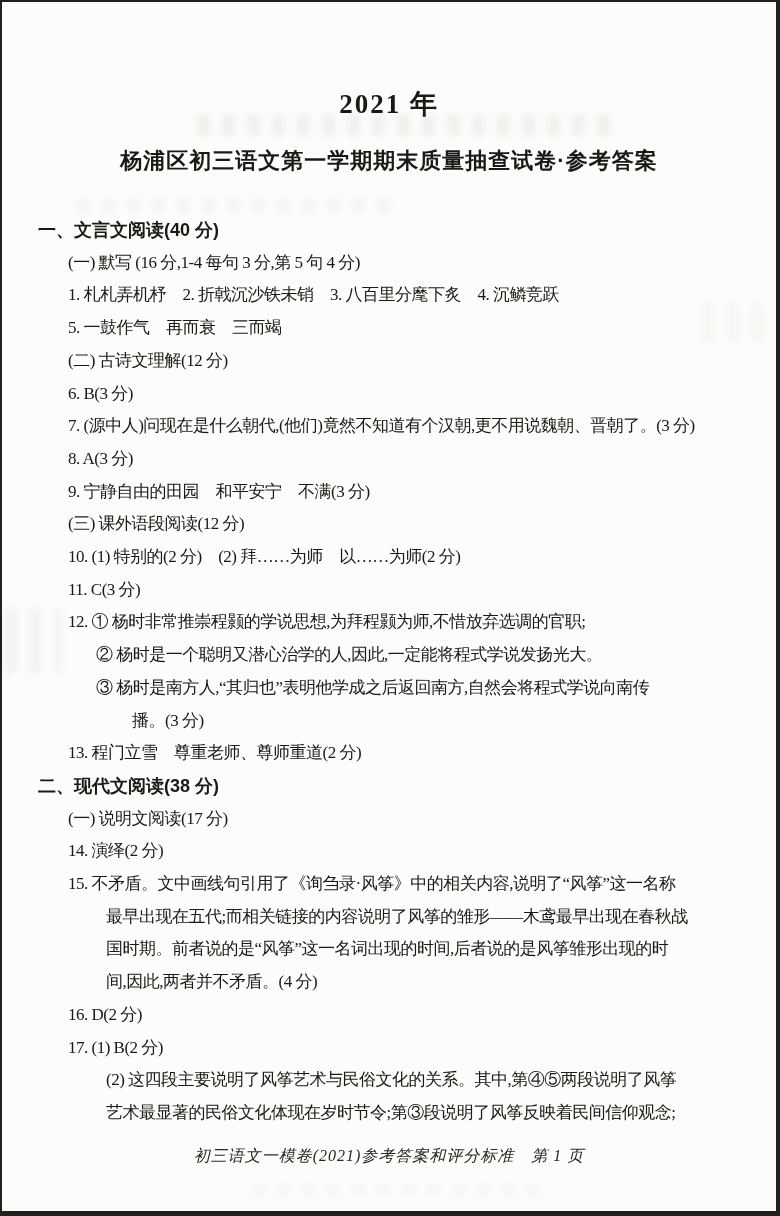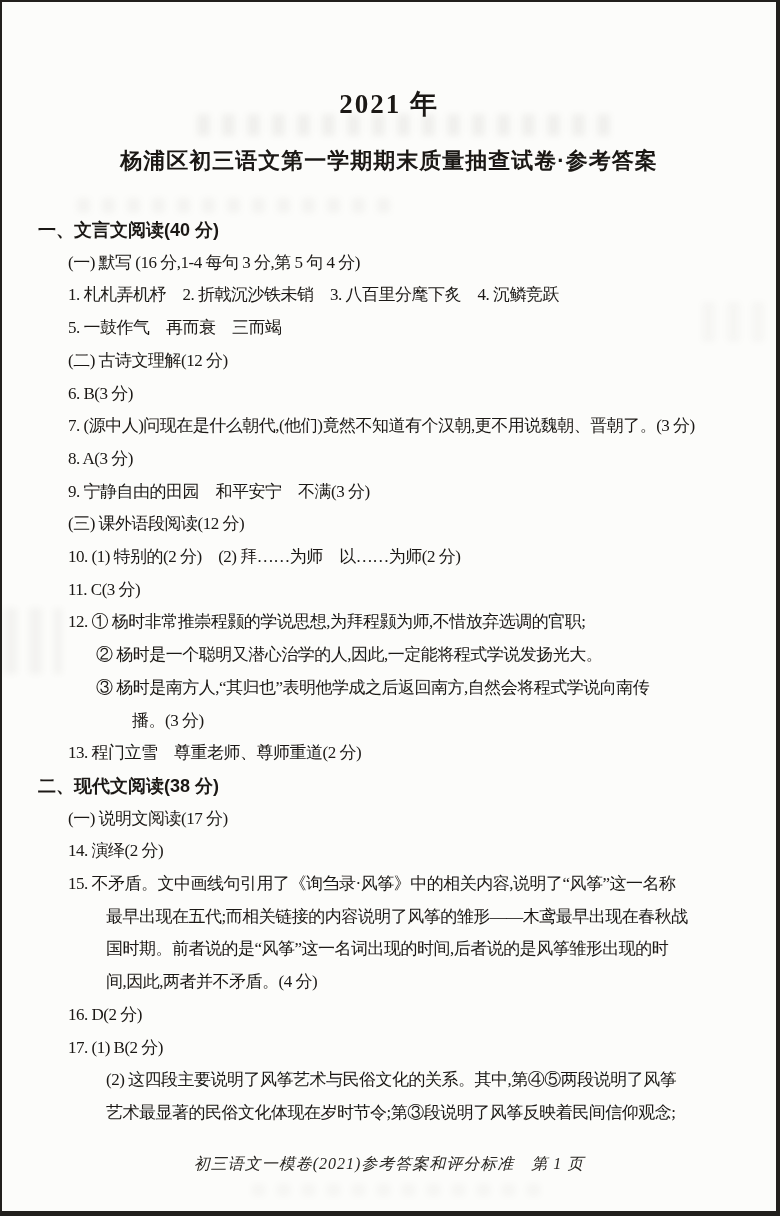--- a/index.html
+++ b/index.html
@@ -44,21 +44,20 @@
   .ln.subitem{padding-left:94px;}
   .ln.subitem2{padding-left:104px;}
   .ln.cont{padding-left:104px;}
   .ln.cont2{padding-left:130px;}
   .footer{
     position:absolute;top:1144px;left:0;width:100%;
     text-align:center;
     font-style:italic;
     font-size:16px;letter-spacing:1px;
     color:#2a2723;
-    margin-top:8px;
   }
   
   .artifact{
     position:absolute;
     background:repeating-linear-gradient(90deg,
       rgba(125,120,112,.22) 0 13px, rgba(0,0,0,0) 13px 25px);
     filter:blur(3px);
     opacity:.4;
     pointer-events:none;
   }

